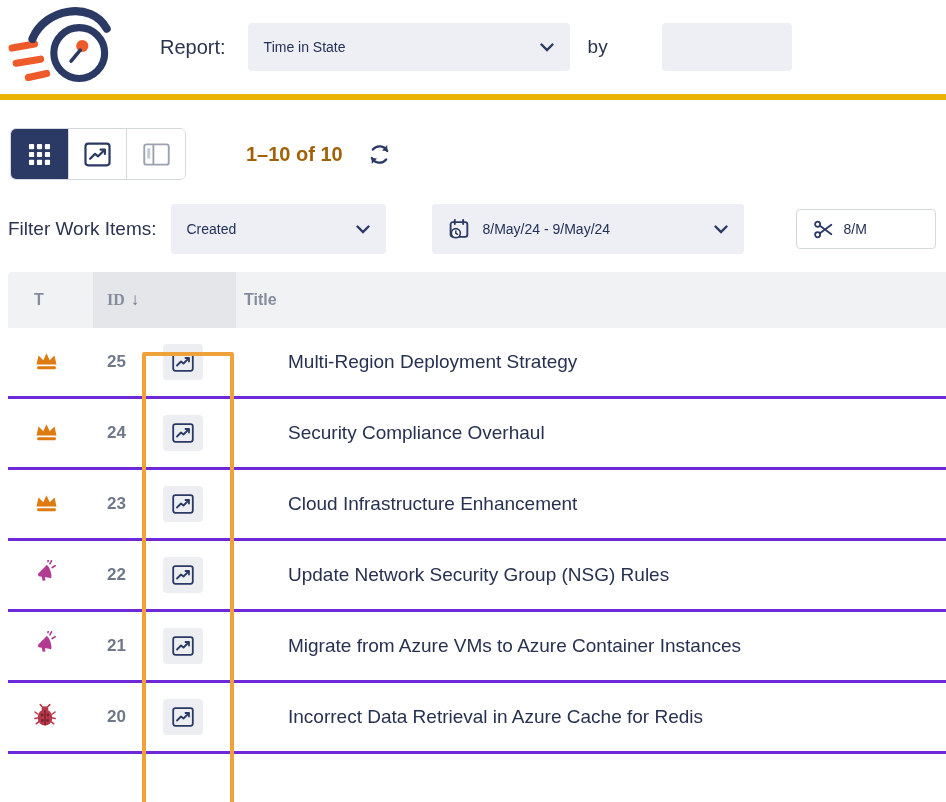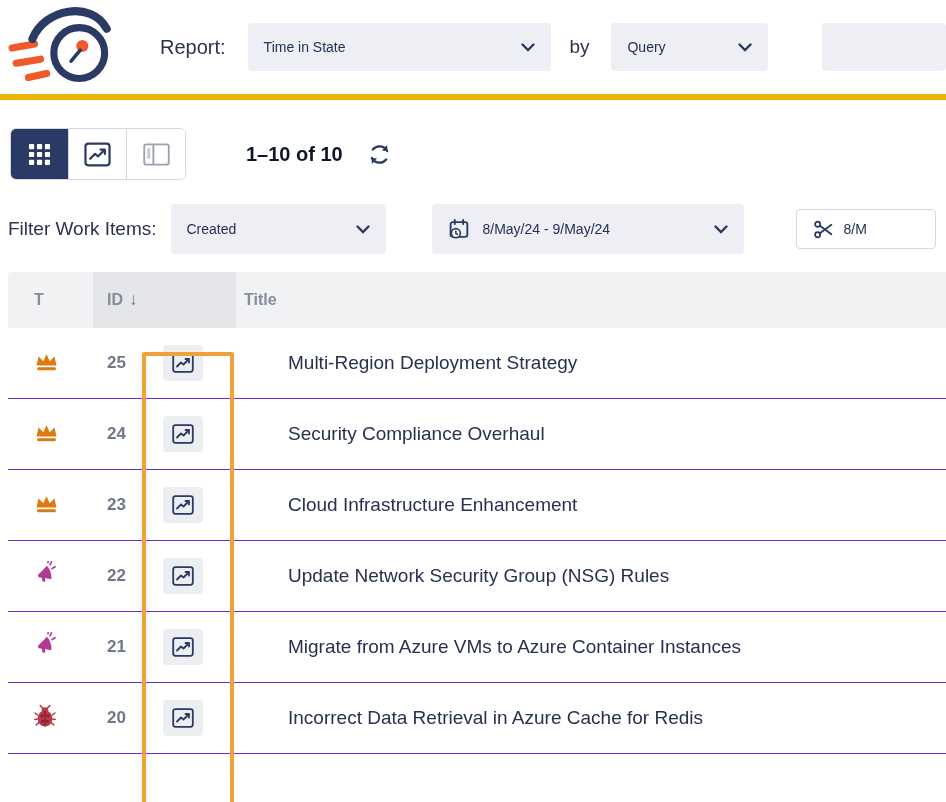--- a/index.html
+++ b/index.html
@@ -27,21 +27,21 @@
   .by-label { margin-left:18px; font-size:19px; color:#2b334f; }
   .sel-group { margin-left:22px; width:165px; }
   .sel-extra { margin-left:54px; width:130px; }
 
   
   .viewbar { display:flex; align-items:center; margin:28px 0 0 10px; height:52px; }
   .view-group { display:flex; border:1px solid #d4d8df; border-radius:6px; overflow:hidden; background:#fff; }
   .view-btn { width:58px; height:50px; display:flex; align-items:center; justify-content:center; background:#fff; border:none; border-right:1px solid #d4d8df; cursor:pointer; }
   .view-btn:last-child { border-right:none; }
   .view-btn.active { background:#2b3a64; }
-  .count-text { margin-left:60px; font-size:20px; font-weight:700; color:#0f172a; }
+  .count-text { margin-left:60px; font-size:20px; font-weight:700; color:#a16207; }
   .refresh-btn { margin-left:24px; background:none; border:none; cursor:pointer; display:flex; align-items:center; }
 
   
   .filterbar { display:flex; align-items:center; margin:24px 0 0 8px; height:50px; }
   .filter-label { font-size:19px; color:#2b334f; }
   .sel-created { margin-left:14px; width:215px; height:50px; }
   .sel-date { margin-left:46px; width:312px; height:50px; gap:12px; justify-content:flex-start; }
   .sel-date .chev { margin-left:auto; }
   .sel-exclude {
     margin-left:52px; width:140px; height:40px; background:#fff;
@@ -51,27 +51,27 @@
   
   .table { margin:18px 0 0 8px; position:relative; }
   .thead {
     display:grid; grid-template-columns:85px 143px auto;
     height:56px; background:#f1f2f4; align-items:stretch;
     color:#858c9c; font-weight:700; font-size:16px;
     border-radius:4px 0 0 0;
   }
   .thead .hcell { display:flex; align-items:center; }
   .h-type { padding-left:26px; }
-  .h-id { background:#e4e6ea; padding-left:14px; gap:6px; }
+  .h-id { background:#e4e6ea; padding-left:14px; gap:6px;font-family:Liberation Serif, serif; }
   .h-id .sort-arrow { color:#6d7586; font-weight:700; font-size:17px; }
   .h-title { padding-left:8px; }
 
   .trow {
     display:grid; grid-template-columns:85px 143px auto;
-    height:71px; align-items:center; border-bottom:1px solid #6d28d9;
+    height:71px; align-items:center; border-bottom:3px solid #6d28d9;
     background:#fff;
   }
   .cell { display:flex; align-items:center; }
   .type-cell { padding-left:26px; }
   .id-cell { padding-left:14px; }
   .row-id { font-size:17px; font-weight:700; color:#6f7888; width:26px; }
   .chart-btn {
     margin-left:30px; width:40px; height:36px; background:#eceef2;
     border:none; border-radius:4px; display:flex; align-items:center;
     justify-content:center; cursor:pointer;
@@ -105,26 +105,20 @@
 
   <div class="select sel-report">
     <span class="sel-text">Time in State</span>
     <svg class="chev" width="14" height="9" viewBox="0 0 14 9">
         <path d="M1.5 1.5 L7 7 L12.5 1.5" stroke="#2b3a64" stroke-width="2.4" fill="none" stroke-linecap="round"></path>
       </svg>
   </div>
 
   <span class="by-label">by</span>
 
-  <div class="select sel-group">
-    <span class="sel-text">Query</span>
-    <svg class="chev" width="14" height="9" viewBox="0 0 14 9">
-        <path d="M1.5 1.5 L7 7 L12.5 1.5" stroke="#2b3a64" stroke-width="2.4" fill="none" stroke-linecap="round"></path>
-      </svg>
-  </div>
 
   <div class="select sel-extra">
     <span class="sel-text"></span>
   </div>
 </div>
 
 <div class="viewbar">
   <div class="view-group">
     <button class="view-btn active">
       <svg width="23" height="23" viewBox="0 0 24 24">

